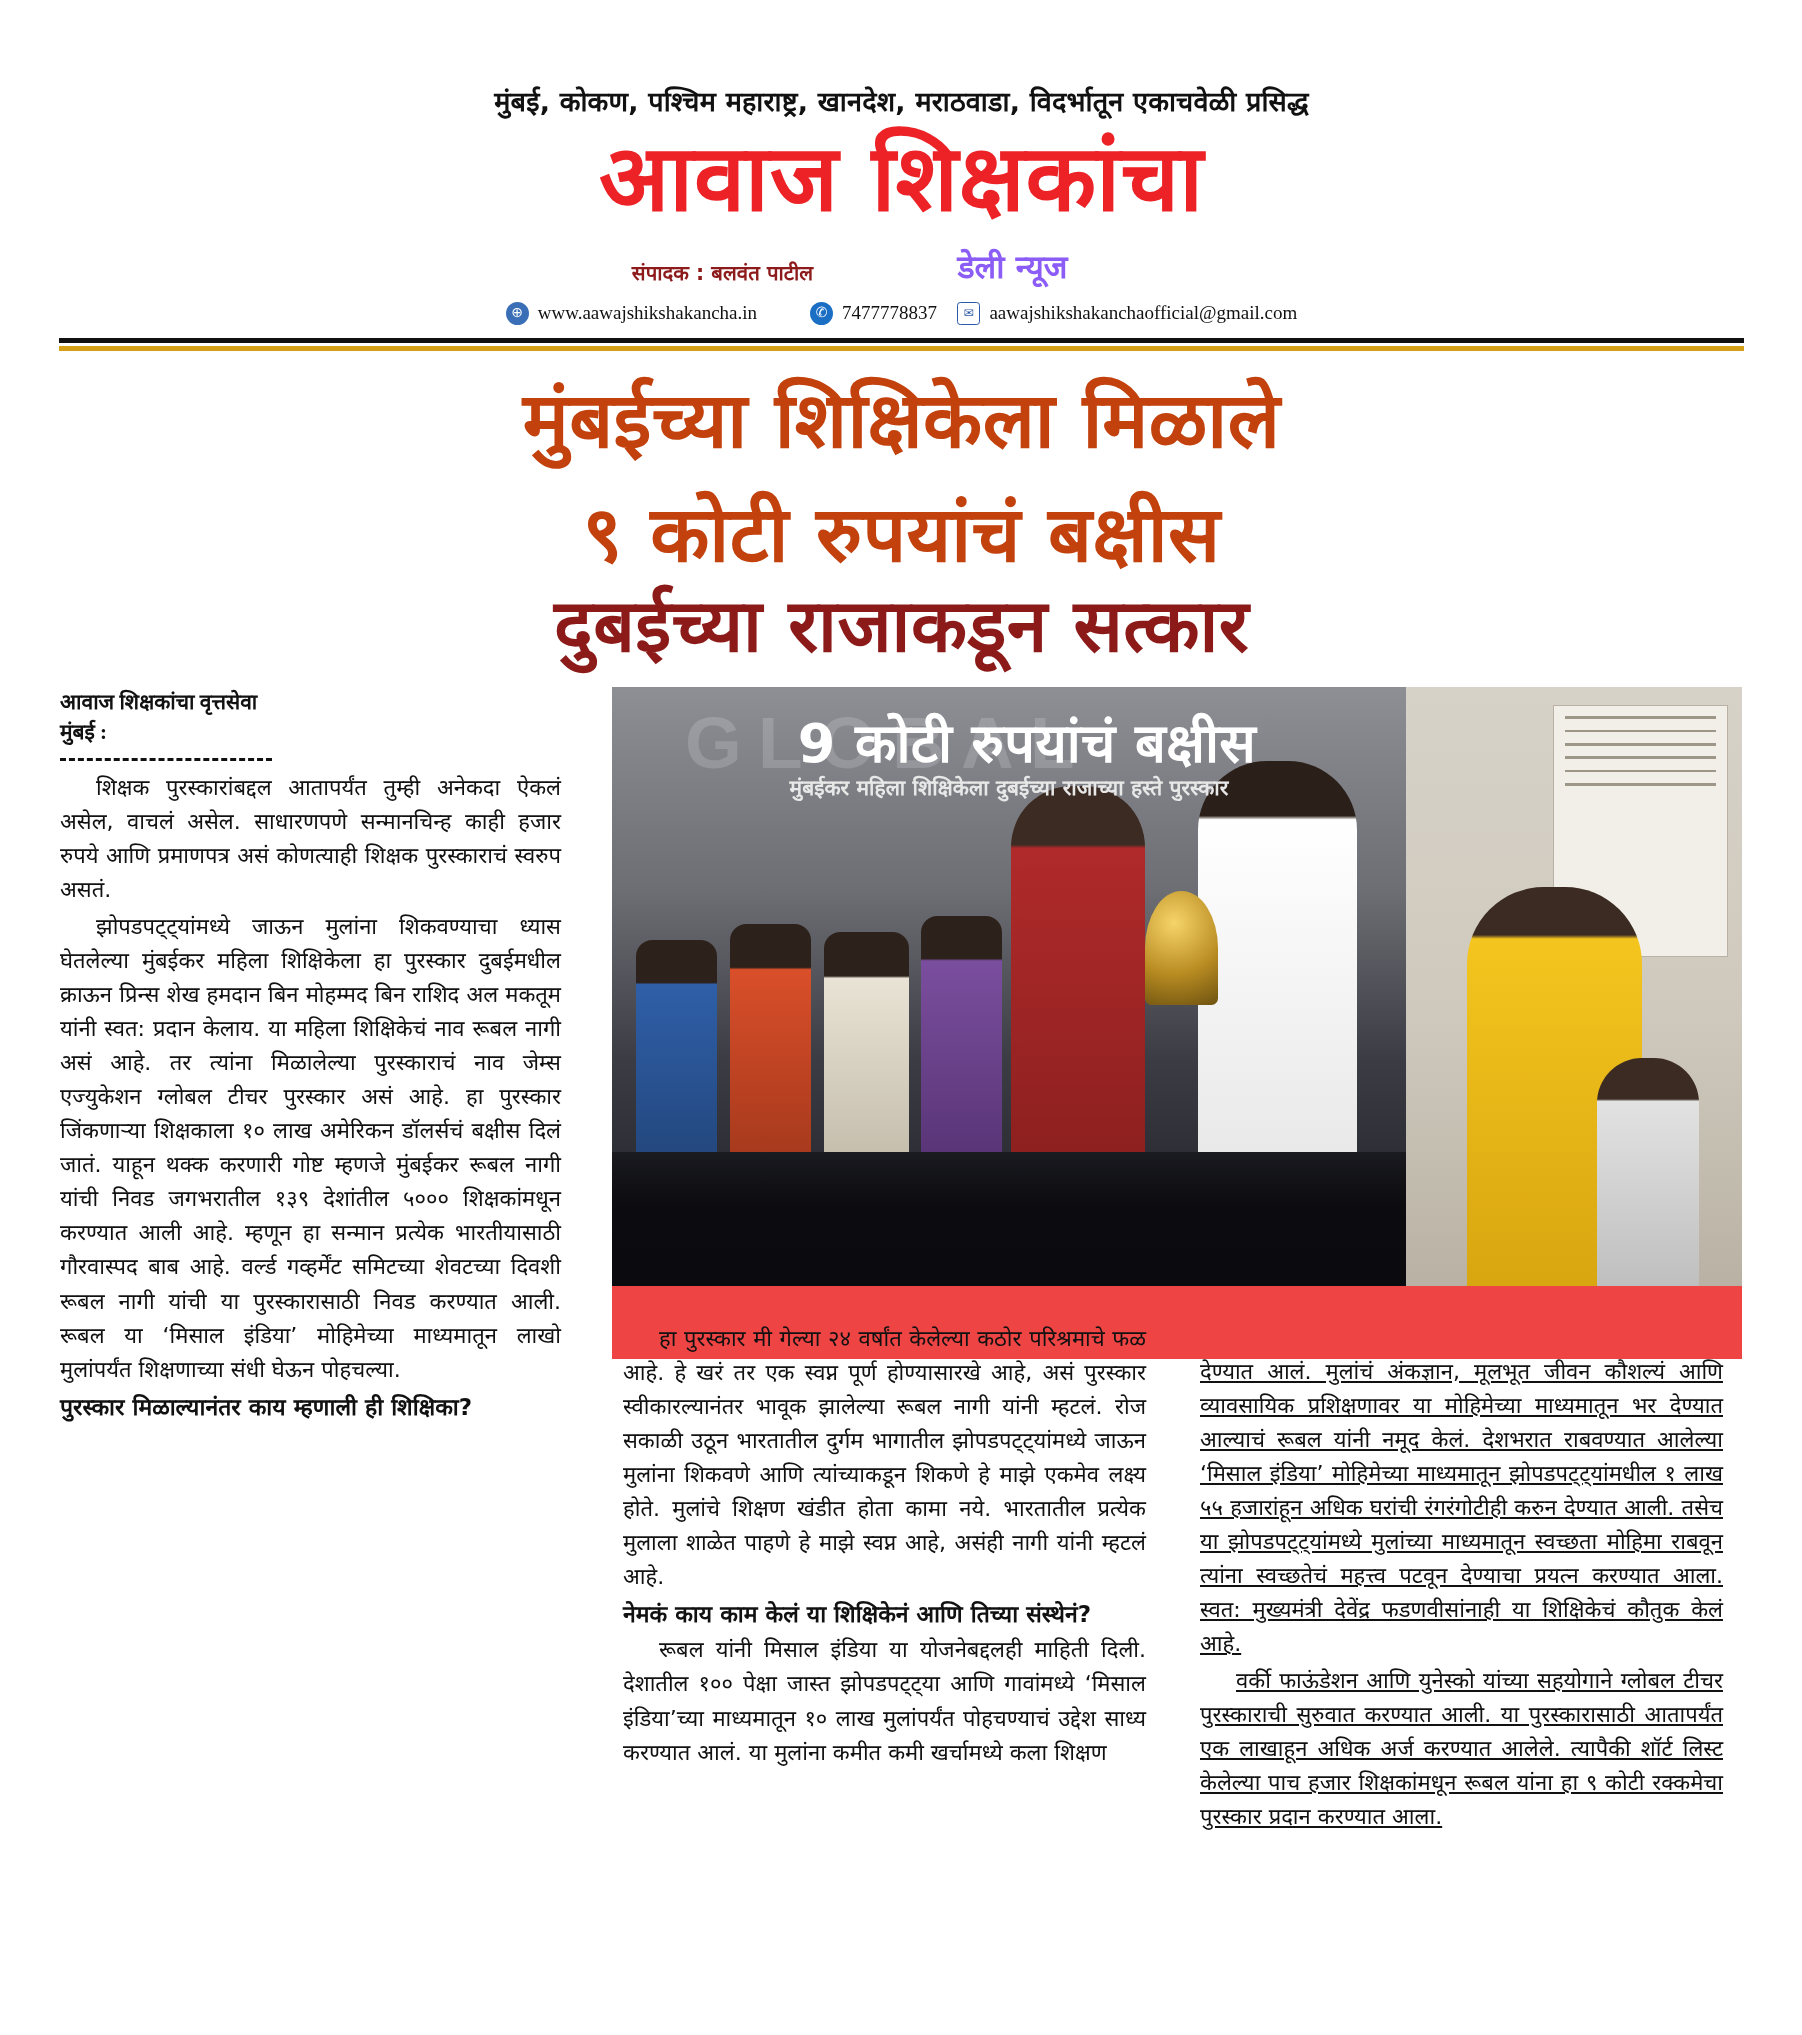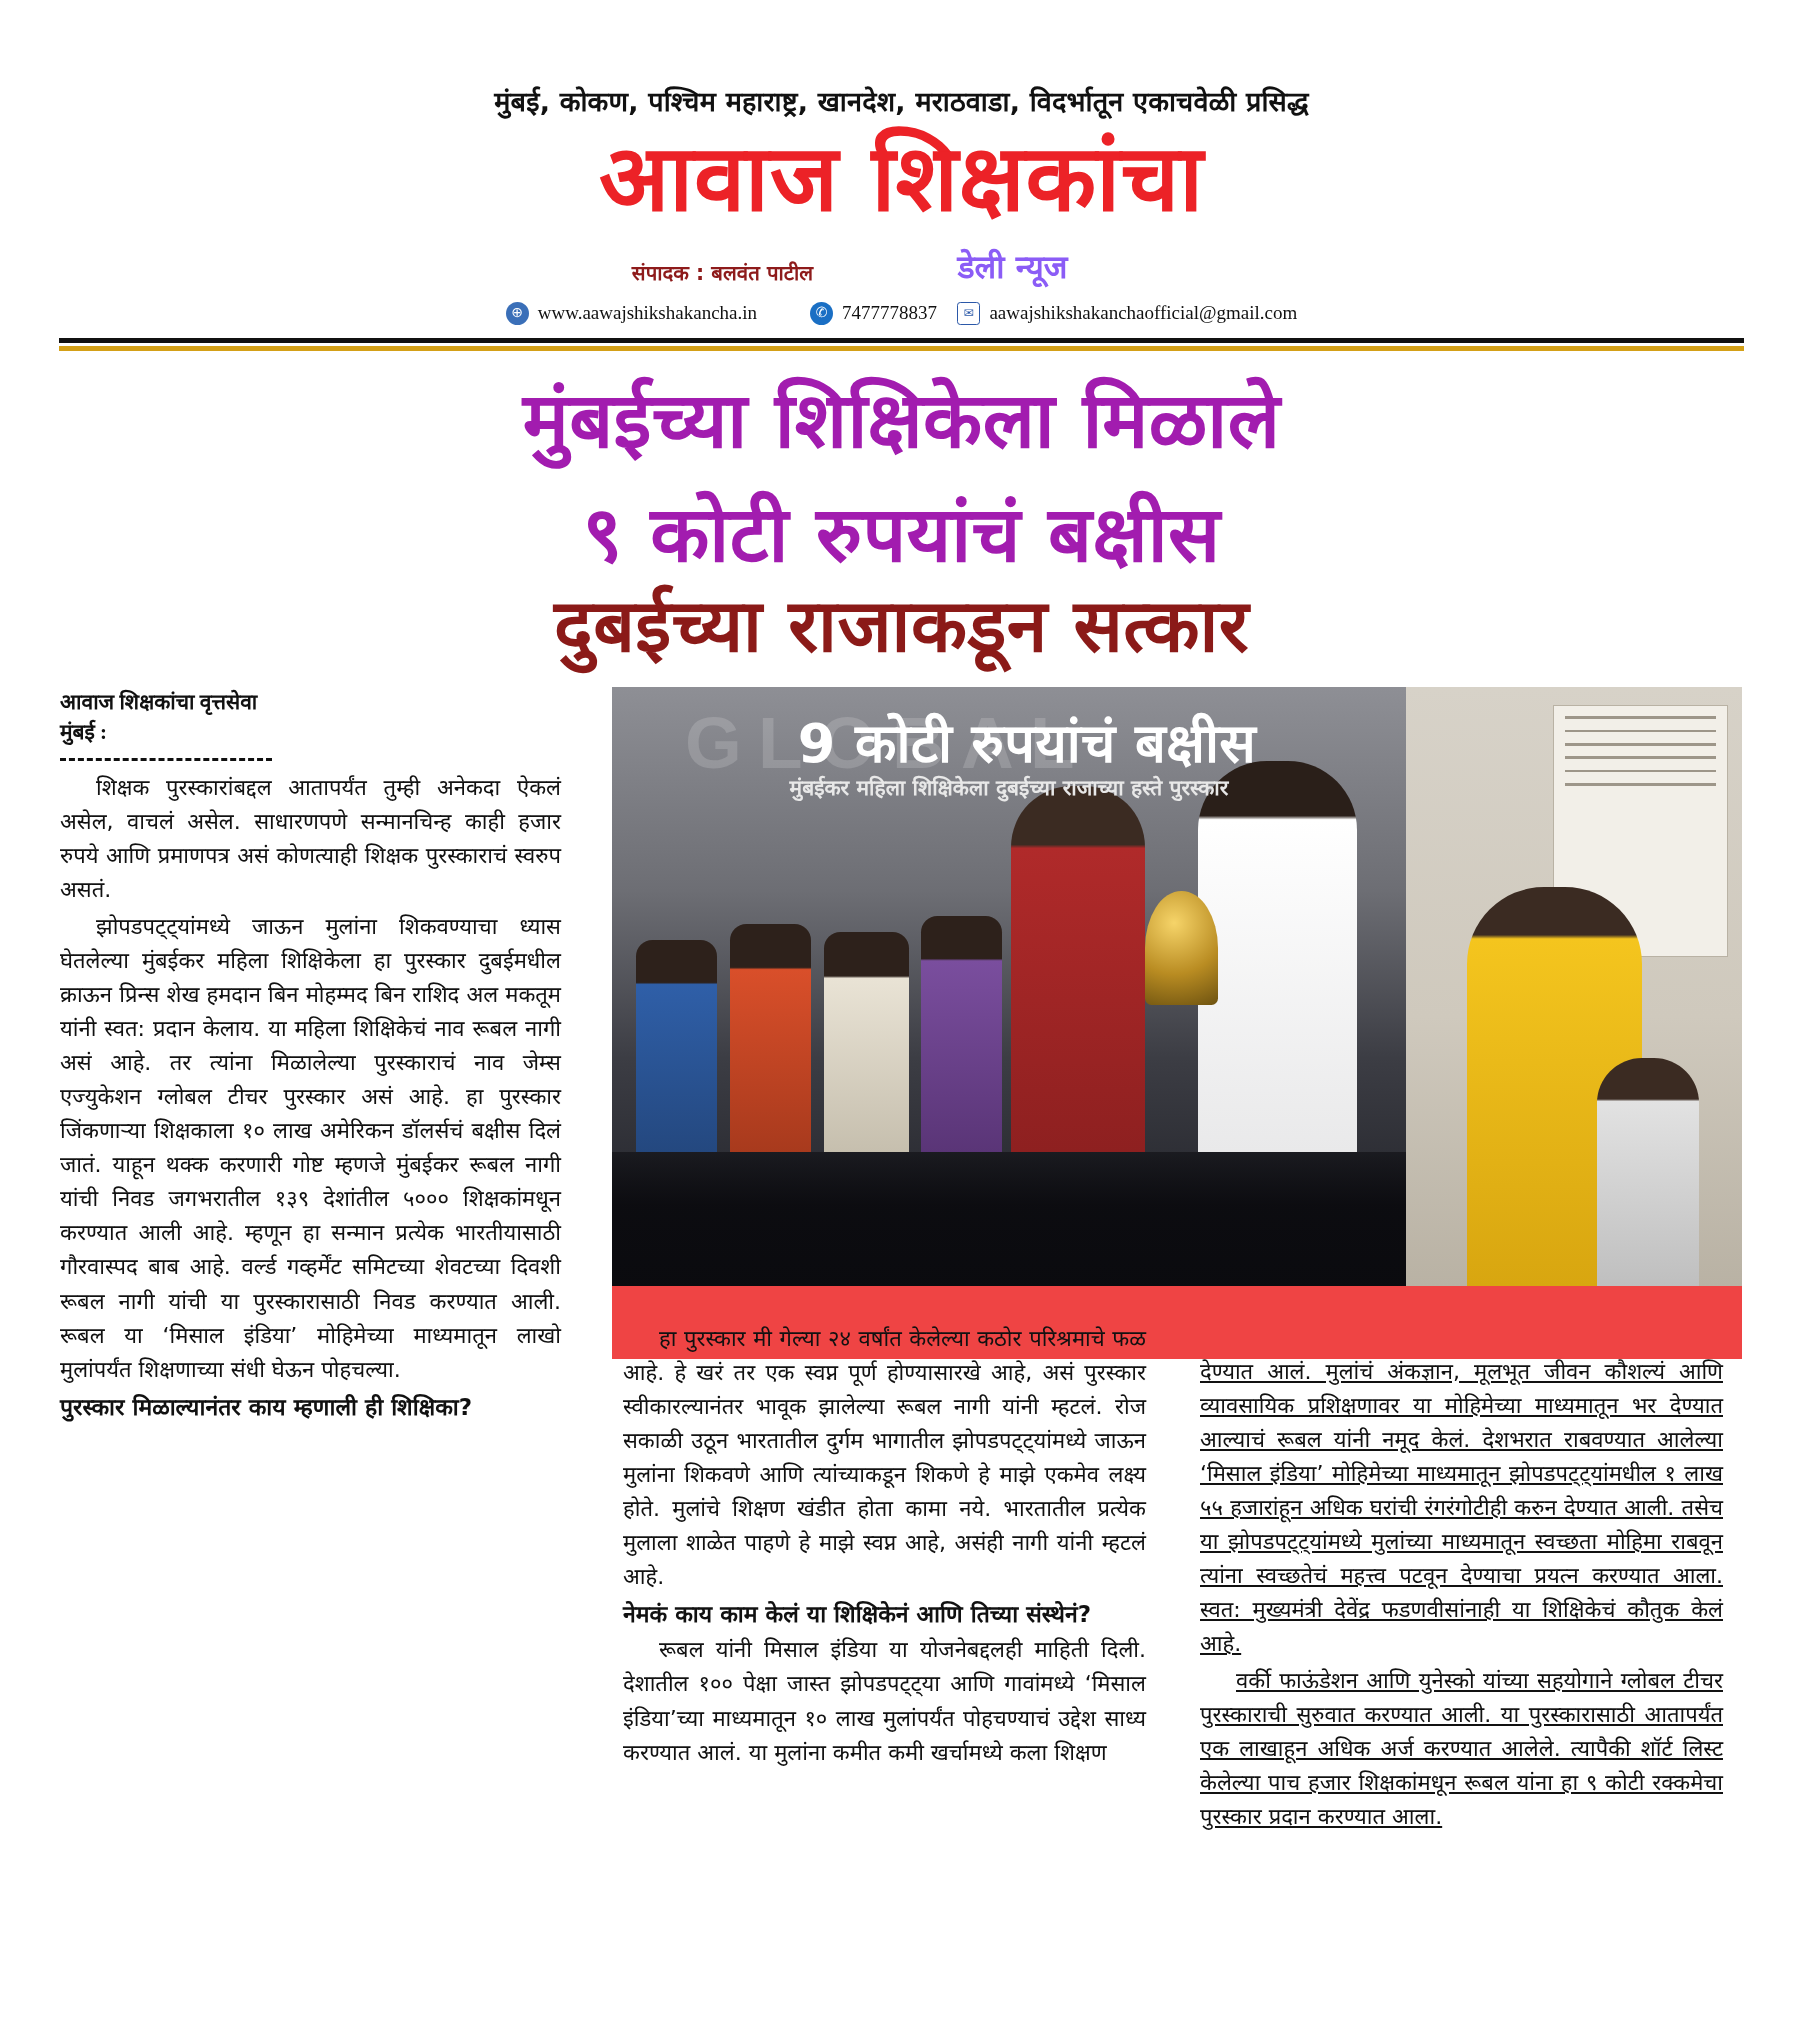--- a/index.html
+++ b/index.html
@@ -122,21 +122,21 @@
   
   .headline {
     text-align: center;
     margin-top: 25px;
     font-family: "DejaVu Sans", sans-serif;
     font-weight: 700;
     line-height: 1.14;
   }
   .hl-1, .hl-2 {
     font-size: 77px;
-    color: #a21caf;
+    color: #c2410c;
     letter-spacing: 0.4px;
     margin-top: 26px;
   }
   .hl-3 {
     font-size: 73px;
     color: #8b1a18;
     letter-spacing: 0.4px;
     margin-top: 5.7px;
   }
 

